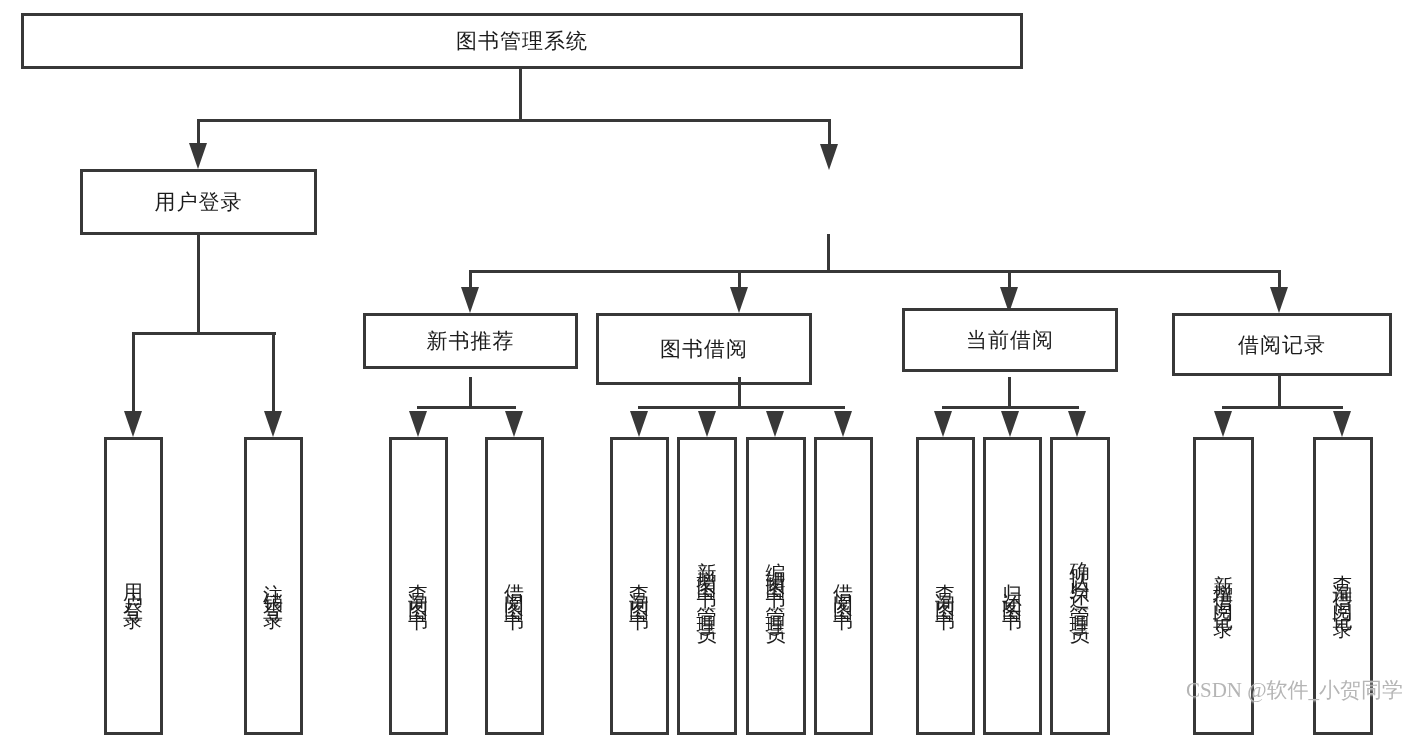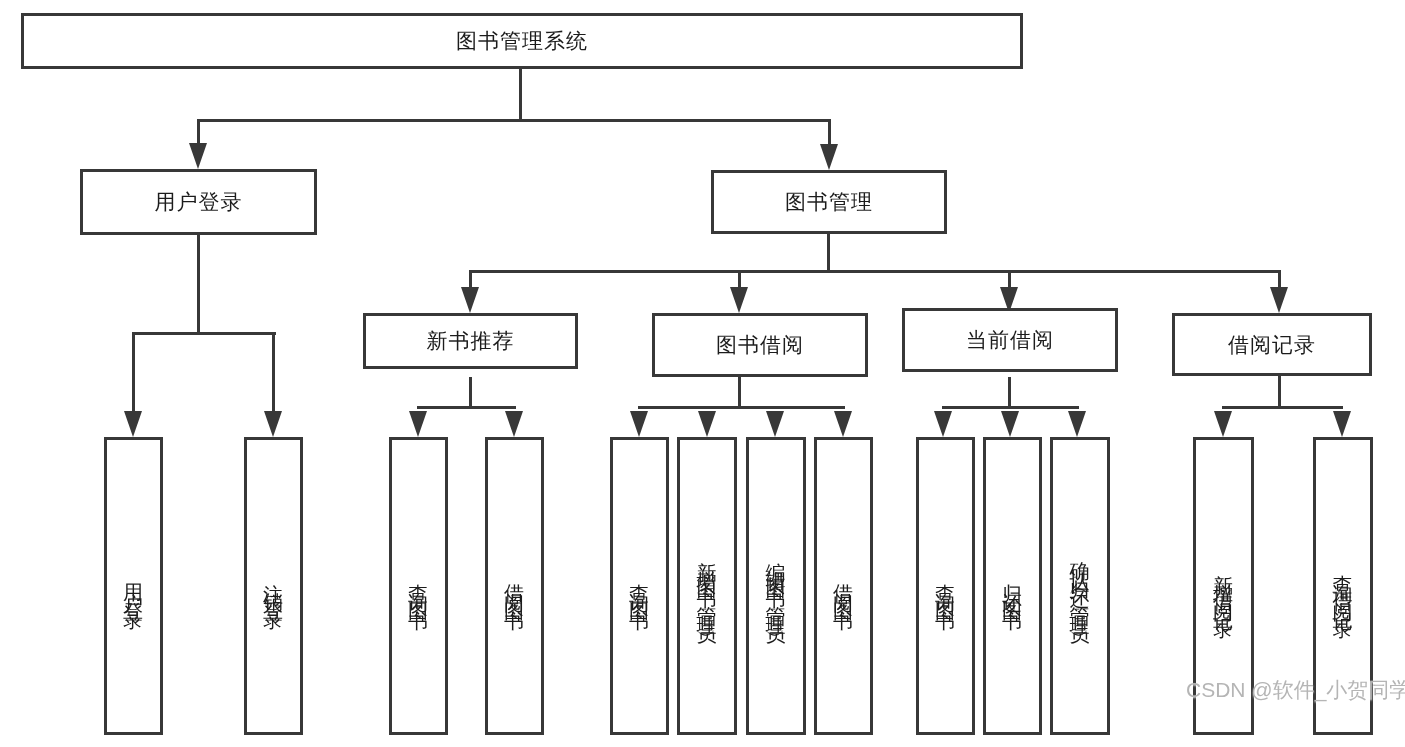--- a/index.html
+++ b/index.html
@@ -5,21 +5,21 @@
   :root{
     --line:#383838;
     --text:#1c1c1c;
     --bg:#ffffff;
     --wm:#b5b5b5;
   }
   html,body{margin:0;padding:0;background:var(--bg);}
   .canvas{
     position:relative;width:1405px;height:747px;background:var(--bg);
     overflow:hidden;
-    font-family:Liberation Sans, sans-serif;
+    font-family:Liberation Serif, serif;
     color:var(--text);
   }
   .box{
     position:absolute;box-sizing:border-box;background:#fff;
     border:3px solid var(--line);
     display:flex;align-items:center;justify-content:center;
   }
   .box.h .lbl{font-size:21px;letter-spacing:1px;white-space:nowrap;}
   .box.v .lbl{
     writing-mode:vertical-rl;text-orientation:mixed;
@@ -49,23 +49,20 @@
   <div class="line" style="left:519px;top:69px;width:3px;height:53px"></div>
   <div class="line" style="left:197px;top:119px;width:634px;height:3px"></div>
   <div class="line" style="left:197px;top:119px;width:3px;height:28px"></div>
   <div class="arrow" style="left:189px;top:143px"></div>
   <div class="line" style="left:828px;top:119px;width:3px;height:28px"></div>
   <div class="arrow" style="left:820px;top:144px"></div>
 
   <div class="box h" style="left:80px;top:169px;width:237px;height:66px">
     <span class="lbl">用户登录</span>
   </div>
-  <div class="box h" style="left:711px;top:170px;width:236px;height:64px">
-    <span class="lbl">图书管理</span>
-  </div>
 
   <div class="line" style="left:197px;top:235px;width:3px;height:100px"></div>
   <div class="line" style="left:132px;top:332px;width:144px;height:3px"></div>
   <div class="line" style="left:132px;top:332px;width:3px;height:80px"></div>
   <div class="arrow" style="left:124px;top:411px"></div>
   <div class="line" style="left:272px;top:332px;width:3px;height:80px"></div>
   <div class="arrow" style="left:264px;top:411px"></div>
 
   <div class="line" style="left:827px;top:234px;width:3px;height:39px"></div>
   <div class="line" style="left:469px;top:270px;width:812px;height:3px"></div>
@@ -74,27 +71,27 @@
   <div class="line" style="left:738px;top:270px;width:3px;height:18px"></div>
   <div class="arrow" style="left:730px;top:287px"></div>
   <div class="line" style="left:1008px;top:270px;width:3px;height:18px"></div>
   <div class="arrow" style="left:1000px;top:287px"></div>
   <div class="line" style="left:1278px;top:270px;width:3px;height:18px"></div>
   <div class="arrow" style="left:1270px;top:287px"></div>
 
   <div class="box h" style="left:363px;top:313px;width:215px;height:56px">
     <span class="lbl">新书推荐</span>
   </div>
-  <div class="box h" style="left:652px;top:313px;width:216px;height:64px">
+  <div class="box h" style="left:596px;top:313px;width:216px;height:72px">
     <span class="lbl">图书借阅</span>
   </div>
   <div class="box h" style="left:902px;top:308px;width:216px;height:64px">
     <span class="lbl">当前借阅</span>
   </div>
-  <div class="box h" style="left:1172px;top:313px;width:200px;height:63px">
+  <div class="box h" style="left:1172px;top:313px;width:220px;height:63px">
     <span class="lbl">借阅记录</span>
   </div>
 
   <div class="line" style="left:469px;top:377px;width:3px;height:32px"></div>
   <div class="line" style="left:417px;top:406px;width:99px;height:3px"></div>
   <div class="arrow" style="left:409px;top:411px"></div>
   <div class="arrow" style="left:505px;top:411px"></div>
 
   <div class="line" style="left:738px;top:377px;width:3px;height:32px"></div>
   <div class="line" style="left:638px;top:406px;width:207px;height:3px"></div>

